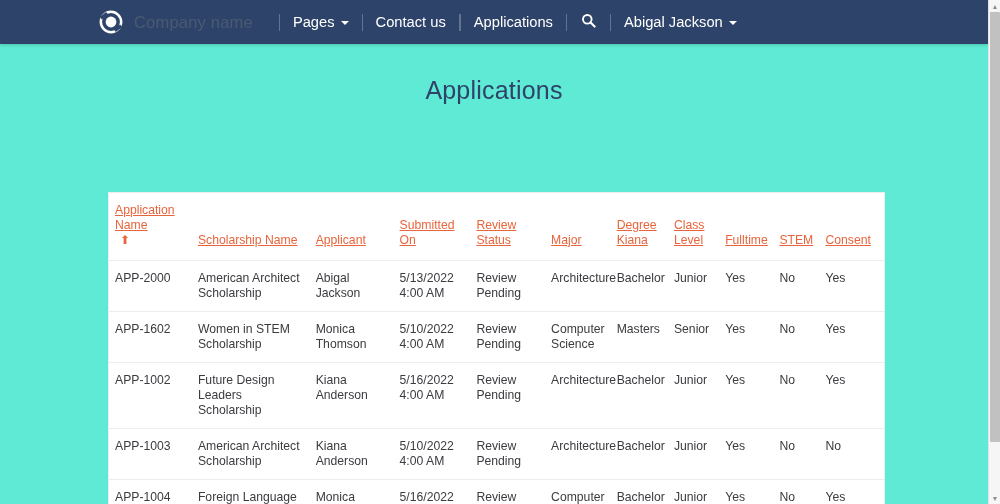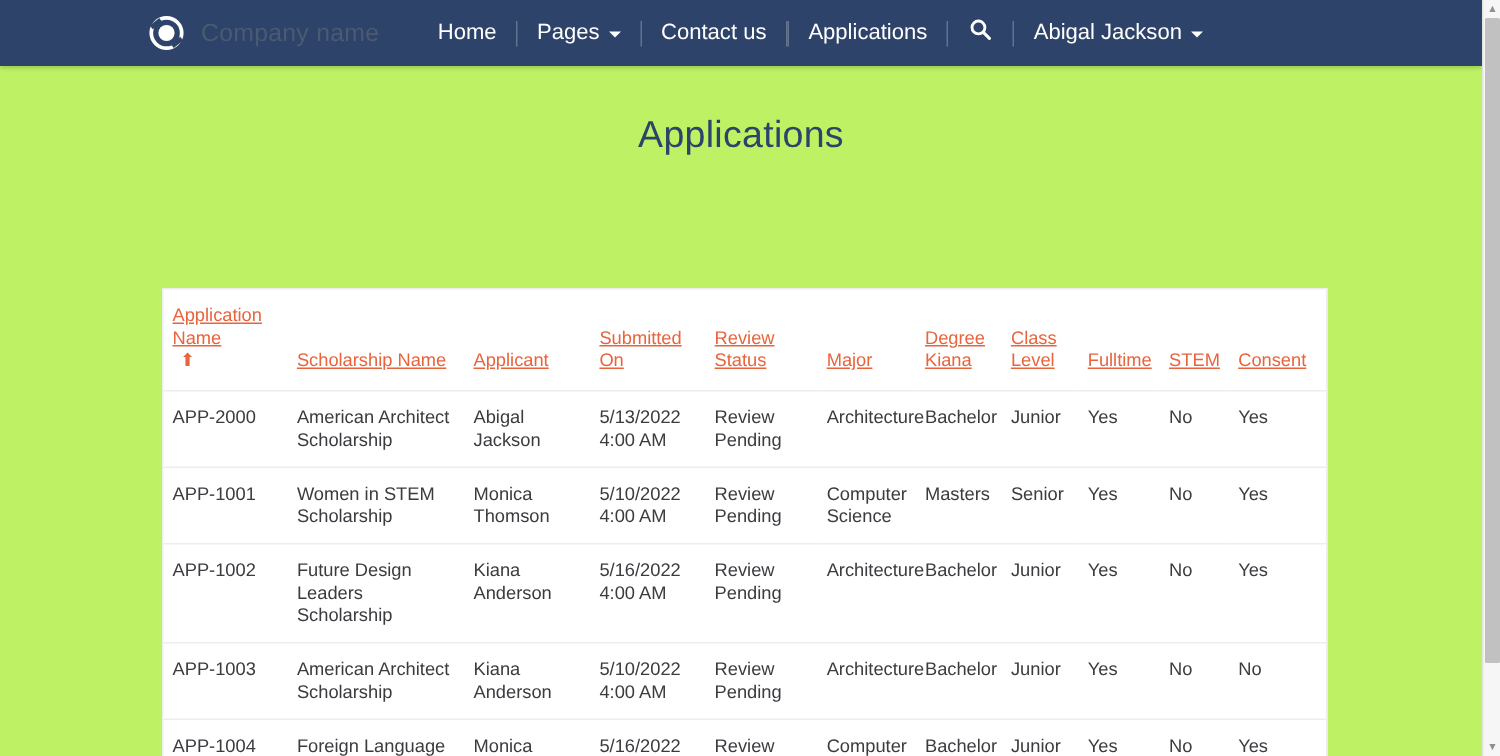--- a/index.html
+++ b/index.html
@@ -14,21 +14,21 @@
     overflow: hidden;
     position: relative;
   }
 
   
   #viewport {
     position: absolute;
     left: 0; top: 0;
     width: 988px;
     height: 504px;
-    background: #bef264;
+    background: #5eead4;
     overflow: hidden;
   }
 
   
   #navbar {
     position: absolute;
     left: 0; top: 0;
     width: 988px;
     height: 44px;
     background: #2e4369;
@@ -213,23 +213,20 @@
           <rect x="2" y="5.2" width="8" height="3.2" fill="#2e4369" transform="rotate(-38 6 6.8)"></rect>
           <rect x="16" y="17.6" width="8" height="3.2" fill="#2e4369" transform="rotate(-38 20 19.2)"></rect>
           <circle cx="13" cy="13" r="5.4" fill="#ffffff"></circle>
         </svg>
       </span>
       <span class="brand-name">Company name</span>
     </div>
 
     <div class="nav-links">
 
-      <div class="nav-item">
-        <span>Home</span>
-      </div>
       <div class="nav-sep"></div>
 
       <div class="nav-item">
         <span>Pages</span>
         <span class="caret"></span>
       </div>
       <div class="nav-sep"></div>
 
       <div class="nav-item">
         <span>Contact us</span>
@@ -323,21 +320,21 @@
           <td>5/13/2022 4:00 AM</td>
           <td>Review Pending</td>
           <td>Architecture</td>
           <td>Bachelor</td>
           <td>Junior</td>
           <td>Yes</td>
           <td>No</td>
           <td>Yes</td>
         </tr>
         <tr>
-          <td>APP-1001</td>
+          <td>APP-1602</td>
           <td>Women in STEM Scholarship</td>
           <td>Monica Thomson</td>
           <td>5/10/2022 4:00 AM</td>
           <td>Review Pending</td>
           <td>Computer Science</td>
           <td>Masters</td>
           <td>Senior</td>
           <td>Yes</td>
           <td>No</td>
           <td>Yes</td>

